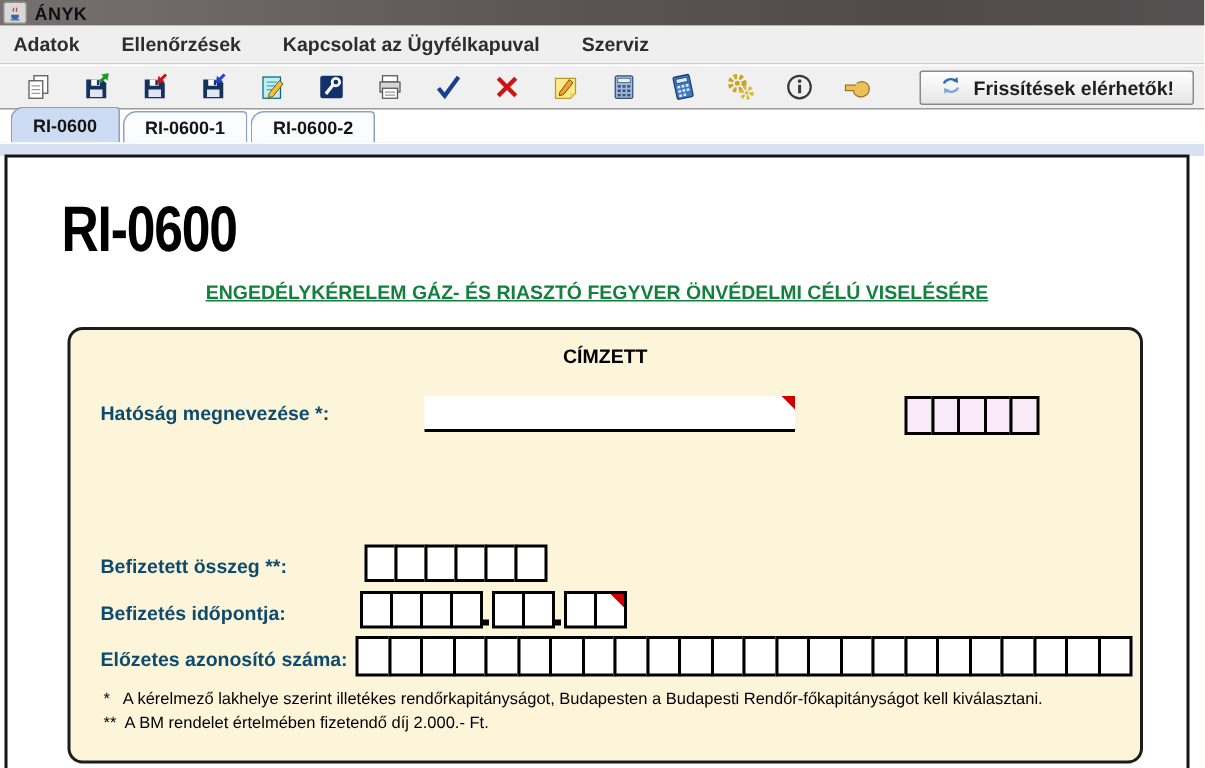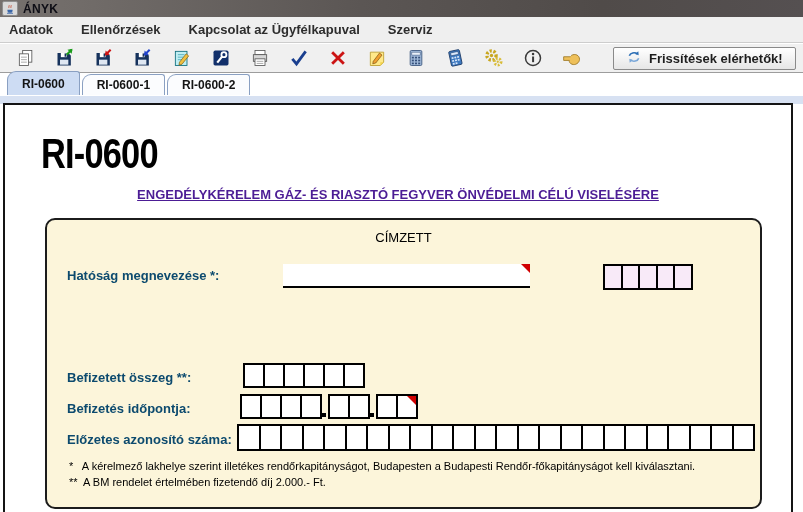--- a/index.html
+++ b/index.html
@@ -39,26 +39,26 @@
   .tab.selected{height:23px;background:#cddcf3;}
   .bluestrip{position:absolute;top:95px;left:0;right:0;height:8px;background:#d7e1f2;
     border-top:1px solid #ffffff;}
 
   
   .panel{position:absolute;top:103px;left:3px;width:786px;height:420px;background:#fff;
     border:2px solid #141414;}
   .form-code{position:absolute;left:36px;top:24px;font-size:43px;font-weight:bold;color:#000;
     transform:scaleX(.8);transform-origin:left center;letter-spacing:-1px;}
   .form-title{position:absolute;left:0;right:0;top:82px;text-align:center;font-size:13px;
-    font-weight:bold;color:#4c1d95;text-decoration:underline;}
+    font-weight:bold;color:#15803d;text-decoration:underline;}
 
   .cream-box{position:absolute;left:40px;top:113px;width:713px;height:287px;background:#fcf5da;
     border:2px solid #1c1c1c;border-radius:10px;}
   .section-header{position:absolute;left:0;right:0;top:10px;text-align:center;font-size:13px;
-    font-weight:normal;color:#000;}
+    font-weight:bold;color:#000;}
   .flabel{position:absolute;font-size:13px;color:#0c4a6e;white-space:nowrap;font-weight:bold;}
 
   .auth-input{position:absolute;left:236px;top:44px;width:247px;height:22px;background:#fff;
     border-bottom:2px solid #000;}
   .red-tri{position:absolute;top:0;right:0;width:0;height:0;
     border-top:9px solid #d00000;border-left:9px solid transparent;}
 
   .cellrow{display:flex;position:absolute;}
   .cell{box-sizing:border-box;flex:none;background:#fff;border:2px solid #000;margin-left:-2px;}
   .cellrow > .cell:first-child{margin-left:0;}

